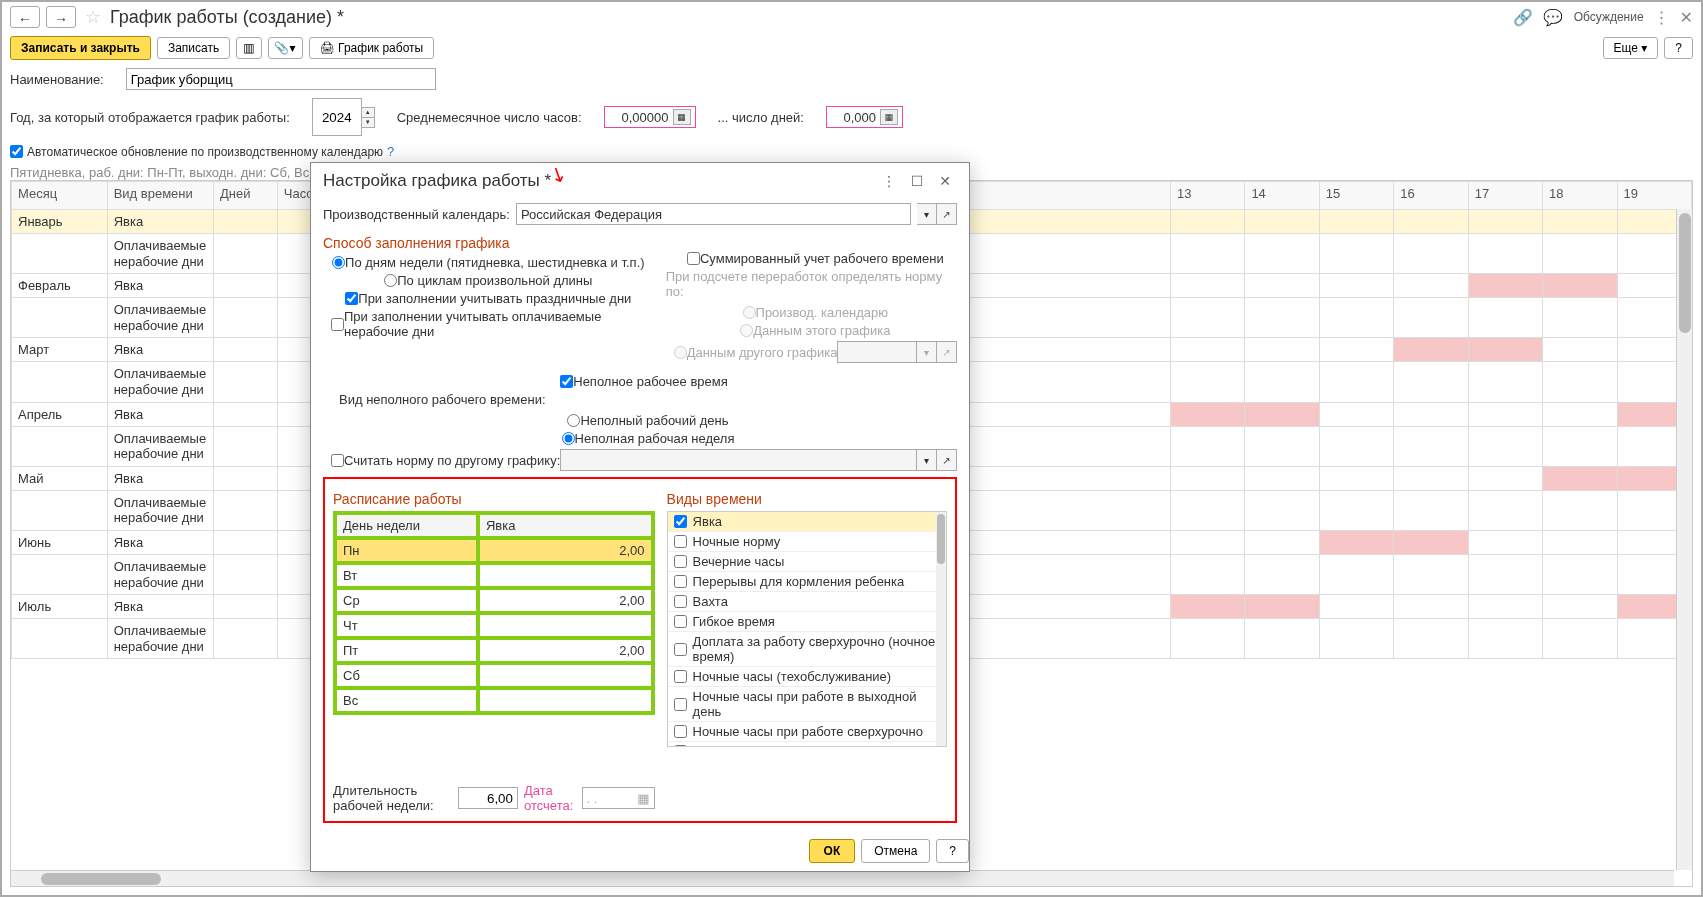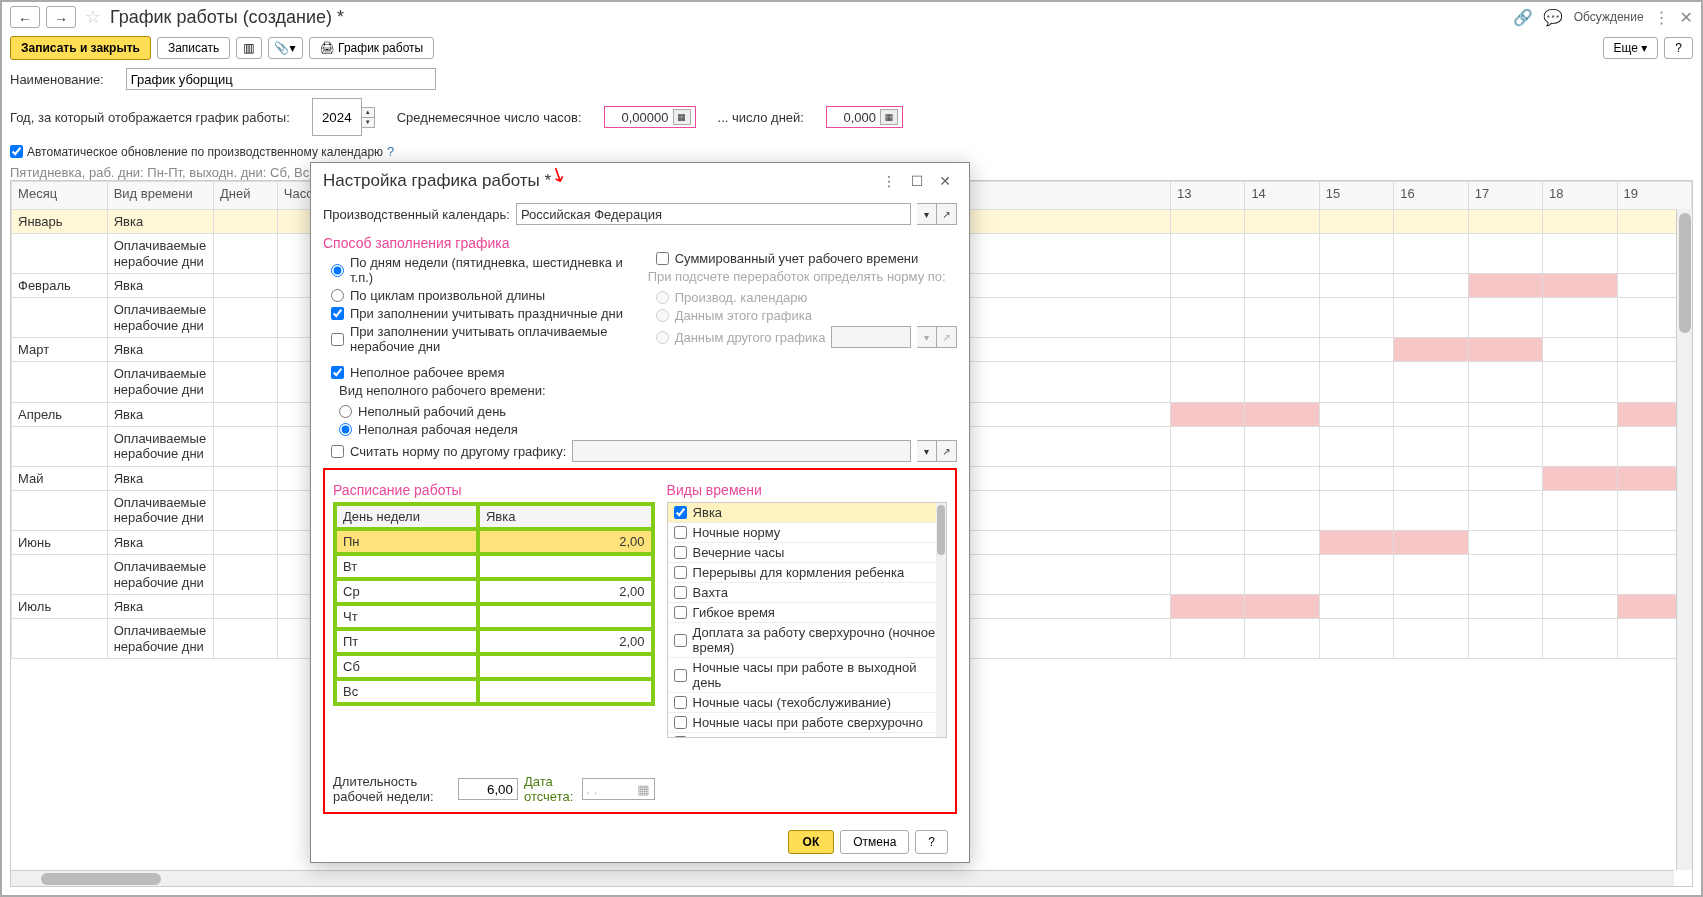--- a/index.html
+++ b/index.html
@@ -62,22 +62,22 @@
 .modal { position:absolute; left:308px; top:160px; width:660px; background:#fff; border:1px solid #888; box-shadow:0 4px 20px rgba(0,0,0,0.25); z-index:10; }
 .modal-head { padding:8px 12px; display:flex; align-items:center; }
 .modal-title { font-size:17px; color:#333; flex:1; }
 .modal-head .win-btn { width:24px; height:20px; display:flex; align-items:center; justify-content:center; cursor:pointer; color:#666; margin-left:4px; font-size:14px; }
 .modal-body { padding: 4px 12px 8px 12px; }
 .m-row { display:flex; align-items:center; gap:6px; margin-bottom:6px; font-size:13px; }
 .m-row label { white-space:nowrap; }
 .select-box { border:1px solid #aaa; height:22px; flex:1; display:flex; align-items:center; padding:0 4px; background:#fff; }
 .select-btns { display:flex; }
 .select-btns span { border:1px solid #aaa; border-left:none; width:20px; height:22px; display:flex; align-items:center; justify-content:center; font-size:10px; cursor:pointer; background:#f5f5f5; }
-.section-title { color:#ec4899; font-size:14px; margin:4px 0 4px 0; }
-.radio-row, .check-row { display:flex; align-items:center; gap:6px; font-size:13px; margin:3px 0 3px 8px; }
+.section-title { color:#c2410c; font-size:14px; margin:4px 0 4px 0; }
+.radio-row, .check-row { display:flex; align-items:center; gap:0; font-size:13px; margin:3px 0 3px 8px;justify-content:center; }
 .radio-row.disabled, .check-row.disabled, .m-row.disabled { color:#aaa; }
 .two-col { display:flex; gap:20px; }
 .left-col { width: 330px; }
 .right-col { flex:1; }
 
 .red-box { border:2px solid red; padding:8px; margin-top:6px; position:relative; }
 .arrow-red { position:absolute; left:548px; top:160px; color:red; font-size:20px; z-index:20; pointer-events:none; transform:rotate(25deg); }
 
 .schedule-cols { display:flex; gap:12px; }
 .sched-left { flex:1; }
@@ -91,21 +91,21 @@
 .types-list { border:1px solid #ccc; height:236px; overflow:hidden; position:relative; }
 .types-list .item { display:flex; align-items:center; gap:6px; padding:2px 6px; border-bottom:1px solid #eee; font-size:13px; }
 .types-list .item.sel { background:#fff3c2; }
 .t-scroll { position:absolute; right:0; top:0; bottom:0; width:10px; background:#f0f0f0; }
 .t-scroll .thumb { position:absolute; left:1px; top:2px; width:8px; height:50px; background:#bbb; border-radius:4px; }
 
 .footer-row { display:flex; align-items:center; gap:6px; margin-top:8px; font-size:13px; }
 .footer-row input { width:60px; text-align:right; border:1px solid #aaa; height:22px; padding:0 4px; }
 .footer-row .date-box { border:1px solid #aaa; height:22px; display:flex; align-items:center; padding:0 4px; gap:6px; color:#aaa; width:110px; }
 
-.modal-foot { display:flex; justify-content:flex-end; gap:6px; padding:8px 21px; }
+.modal-foot { display:flex; justify-content:flex-end; gap:6px; padding:8px 0; }
 .modal-foot .btn-primary { padding:4px 14px; }
 .modal-foot .btn { padding:4px 12px; }
 
 input[type=checkbox], input[type=radio] { cursor:pointer; }
 </style>
 </head>
 <body>
 
 <div class="frame">
 
@@ -530,21 +530,21 @@
                   <tr>
                     <td>Вс</td>
                     <td class="num"></td>
                   </tr>
                 </tbody>
             </table>
             <div style="height:60px"></div>
             <div class="footer-row">
               <span>Длительность рабочей недели:</span>
               <input value="6,00" style="">
-              <span style="color:#4d7c0f">Дата отсчета:</span>
+              <span style="color:#ec4899">Дата отсчета:</span>
               <div class="date-box">
                   <span>. .</span>
                   <span style="margin-left:auto">▦</span>
                 </div>
             </div>
           </div>
           <div class="sched-right">
             <div class="section-title">Виды времени</div>
             <div class="types-list" id="types-list">
               <div class="item sel">
@@ -570,25 +570,25 @@
                 <div class="item">
                   <input type="checkbox" style="">
                   <span>Гибкое время</span>
                 </div>
                 <div class="item">
                   <input type="checkbox" style="">
                   <span>Доплата за работу сверхурочно (ночное время)</span>
                 </div>
                 <div class="item">
                   <input type="checkbox" style="">
+                  <span>Ночные часы (техобслуживание)</span>
+                </div>
+                <div class="item">
+                  <input type="checkbox" style="">
                   <span>Ночные часы при работе в выходной день</span>
-                </div>
-                <div class="item">
-                  <input type="checkbox" style="">
-                  <span>Ночные часы (техобслуживание)</span>
                 </div>
                 <div class="item">
                   <input type="checkbox" style="">
                   <span>Ночные часы при работе сверхурочно</span>
                 </div>
                 <div class="item">
                   <input type="checkbox" style="">
                   <span>Техобслуживание</span>
                 </div>
                 <div class="t-scroll">

